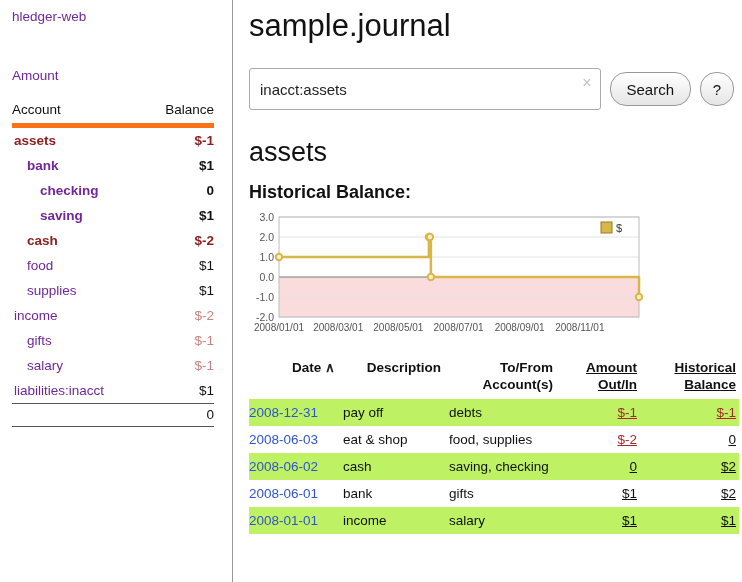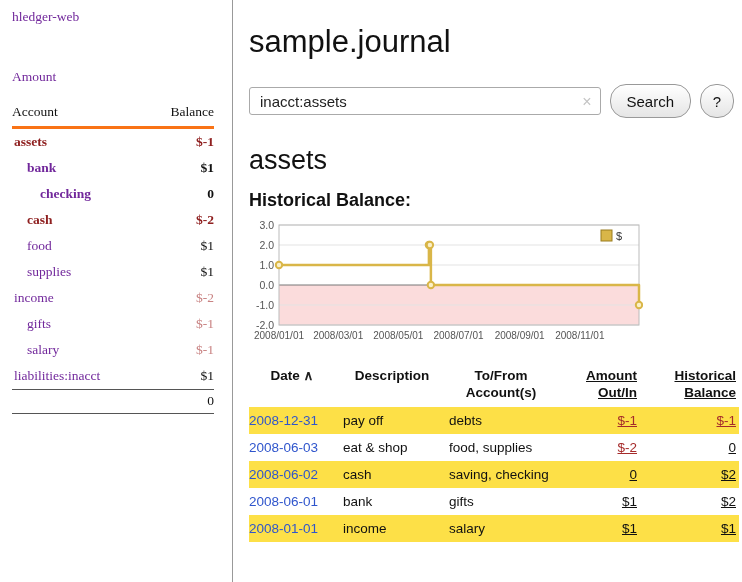--- a/index.html
+++ b/index.html
@@ -6,64 +6,64 @@
   html,body { margin:0; padding:0; }
   body {
     width:742px; height:582px; overflow:hidden;
     background:#fff; color:#111;
     font-family:"Liberation Sans", sans-serif;
     font-size:13.5px;
   }
   .app { display:flex; height:100%; }
 
   
-  .sidebar { width:233px; flex:0 0 233px; border-right:1px solid #999; padding:9px 18px 23px 12px;font-family:Liberation Serif, serif; }
+  .sidebar { width:233px; flex:0 0 233px; border-right:1px solid #999; padding:9px 18px 23px 12px; }
   .brand { display:block; color:#71279b; text-decoration:none; font-size:13.5px; margin-bottom:44px; cursor:pointer; }
   .journal-link { display:block; color:#71279b; text-decoration:none; font-size:13.5px; margin-bottom:16px; cursor:pointer; }
   table.accounts { width:100%; border-collapse:collapse; font-size:13.5px; }
-  .accounts th { font-weight:400; text-align:left; padding:3px 0 6px; border-bottom:3px solid #f97316; }
+  .accounts th { font-weight:400; text-align:left; padding:3px 0 6px; border-bottom:5px solid #f97316; }
   .accounts th.r { text-align:right; }
   .accounts td { padding:5px 0; }
   .accounts td.bal { text-align:right; }
   .accounts .i0 { padding-left:2px; }
   .accounts .i1 { padding-left:15px; }
   .accounts .i2 { padding-left:28px; }
   .lnk { color:#71279b; text-decoration:none; cursor:pointer; }
   .mrn { color:#8f2020; }
   .b0 { font-weight:700; }
   .neg { color:#8f2020; }
   .pnk { color:#c98383; }
   .accounts tr.total td { border-top:1px solid #555; border-bottom:1px solid #555; text-align:right; padding:3px 0 4px; }
 
   
   main { flex:1; padding:0 8px 0 16px; min-width:0; }
-  h1.page-title { font-size:31px; font-weight:400; margin:24px 0 24px; }
+  h1.page-title { font-size:31px; font-weight:400; margin:8px 0 24px; }
   .search-row { display:flex; align-items:center; gap:9px; }
   .search-box { position:relative; width:352px; }
   .search-box input {
-    width:100%; height:28px; border:1px solid #aaa; border-radius:3px;
+    width:100%; height:42px; border:1px solid #aaa; border-radius:3px;
     padding:0 28px 0 10px; font-size:15px; color:#222; font-family:inherit; outline:none;
   }
   .clear-x { position:absolute; right:9px; top:7px; color:#c4c4c4; font-size:16px; line-height:16px; cursor:pointer; }
   .btn {
     height:34px; padding:0 16px; font-size:15px; color:#111; font-family:inherit;
     border:1px solid #999; border-radius:16px; background:linear-gradient(#ffffff,#e5e5e5); cursor:pointer;
   }
   .btn.help { width:34px; padding:0; }
   h2.acct-title { font-size:27px; font-weight:400; margin:27px 0 14px; }
   .chart-heading { font-weight:700; font-size:18px; margin:0 0 8px; }
   .chart svg { display:block; font-family:"Liberation Sans", sans-serif; }
 
   
   table.register { width:100%; border-collapse:collapse; table-layout:fixed; font-size:13.5px; margin-top:14px; }
-  .register th { text-align:center; vertical-align:top; font-weight:700; padding:2px 8px 6px 0; line-height:17px; }
+  .register th { text-align:right; vertical-align:top; font-weight:700; padding:2px 8px 6px 0; line-height:17px; }
   .register td { vertical-align:top; padding:5px 8px 5px 0; line-height:17px; }
   .register th.r, .register td.r { text-align:right;text-decoration:underline; }
   .register th:last-child, .register td:last-child { padding-right:3px; }
-  .register tr.g { background:#fde047; }
+  .register tr.g { background:#bef264; }
   .register .date-link { color:#2f55cc; text-decoration:none; cursor:pointer; }
   .register .tneg { color:#a52a2a; }
   .caret { font-weight:700; color:#222; }
 </style>
 </head>
 <body>
 
 <div class="app">
 
   <aside class="sidebar">
@@ -82,20 +82,24 @@
           <td class="i0"><a class="lnk mrn b0">assets</a></td>
           <td class="bal b0 neg">$-1</td>
         </tr>
         <tr>
           <td class="i1"><a class="lnk b0">bank</a></td>
           <td class="bal b0">$1</td>
         </tr>
         <tr>
           <td class="i2"><a class="lnk b0">checking</a></td>
           <td class="bal b0">0</td>
+        </tr>
+        <tr>
+          <td class="i2"><a class="lnk b0">saving</a></td>
+          <td class="bal b0">$1</td>
         </tr>
         <tr>
           <td class="i1"><a class="lnk mrn b0">cash</a></td>
           <td class="bal b0 neg">$-2</td>
         </tr>
         <tr>
           <td class="i1"><a class="lnk">food</a></td>
           <td class="bal">$1</td>
         </tr>
         <tr>

